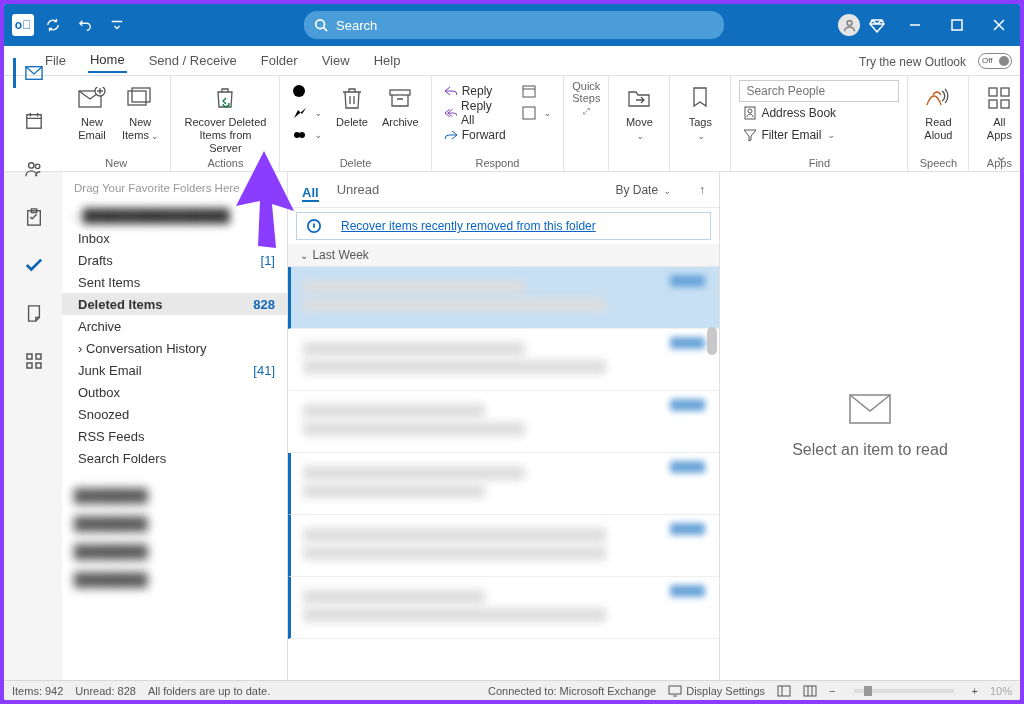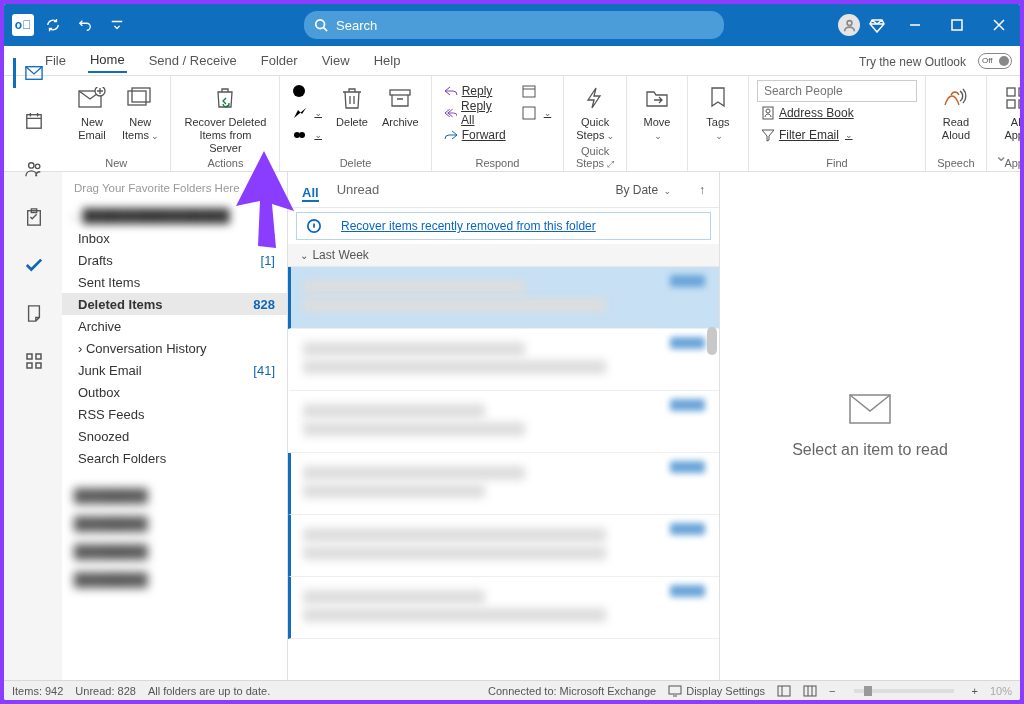--- a/index.html
+++ b/index.html
@@ -33,21 +33,21 @@
 .toggle span { font-size: 8px; position: absolute; left: 3px; }
 
 
 .ribbon { height: 96px; background: #fff; border-bottom: 1px solid #e0e0e0; display: flex; padding-left: 58px; position: relative; }
 .rgroup { border-right: 1px solid #e5e5e5; display: flex; flex-direction: column; padding: 4px 8px 0; }
 .rgroup-items { display: flex; flex: 1; gap: 4px; align-items: flex-start; }
 .rgroup-label { font-size: 11px; color: #666; text-align: center; padding-bottom: 2px; }
 .rbtn-lg { display: flex; flex-direction: column; align-items: center; justify-content: flex-start; padding: 2px 4px; cursor: pointer; min-width: 44px; }
 .rbtn-lg .ricon { height: 32px; display: flex; align-items: center; justify-content: center; }
 .rbtn-lg .rlabel { font-size: 11px; color: #333; text-align: center; line-height: 13px; margin-top: 2px; white-space: pre-line; }
-.rbtn-sm { display: flex; align-items: center; gap: 4px; padding: 2px 4px; font-size: 12px; color: #333; cursor: pointer; height: 22px; text-decoration: underline; }
+.rbtn-sm { display: flex; align-items: center; gap: 4px; padding: 2px 4px; font-size: 12px; color: #333; cursor: pointer; height: 22px; }
 .rbtn-sm-col { display: flex; flex-direction: column; }
 .chev { font-size: 9px; color: #666; margin-left: 2px; }
 .collapse-ribbon { position: absolute; right: 12px; bottom: 6px; color: #888; cursor: pointer; }
 
 
 .navrail { position: absolute; left: 4px; top: 46px; width: 48px; display: flex; flex-direction: column; align-items: center; padding-top: 8px; gap: 18px; z-index: 5; }
 .navrail .nritem { width: 38px; height: 30px; display: flex; align-items: center; justify-content: center; cursor: pointer; color: #555; border-left: 3px solid transparent; }
 .navrail .nritem.active { border-left: 3px solid #106ebe; color: #106ebe; }
 .navrail svg { width: 18px; height: 18px; stroke: currentColor; fill: none; stroke-width: 1.5; }
 
@@ -301,31 +301,20 @@
                 <rect x="1" y="1" width="12" height="12"></rect>
               </svg>
               <span class="chev">⌄</span>
             </div>
         </div>
       </div>
       <div class="rgroup-label">Respond</div>
     </div>
 
     <div class="rgroup">
-      <div class="rgroup-items">
-        <div class="rbtn-lg">
-          <div class="ricon">
-              <svg width="24" height="24" viewBox="0 0 24 24" stroke="#e8a23d" fill="none" stroke-width="2">
-                <path d="M13 2L5 14h6l-2 8 8-12h-6z"></path>
-              </svg>
-            </div>
-          <div class="rlabel"><span>Quick
-Steps</span><span class="chev">⌄</span></div>
-        </div>
-      </div>
       <div class="rgroup-label"><span>Quick Steps</span> <span style="font-size:9px">⤢</span></div>
     </div>
 
     <div class="rgroup">
       <div class="rgroup-items">
         <div class="rbtn-lg">
           <div class="ricon">
               <svg width="24" height="22" viewBox="0 0 24 22">
                 <path d="M2 5h7l2 3h11v11H2z"></path>
                 <path d="M9 13h8M14 10l3 3-3 3"></path>
@@ -486,24 +475,24 @@
             <span>› Conversation History</span>
           </div>
           <div class="folder-item">
             <span>Junk Email</span>
             <span class="cnt bracket">[41]</span>
           </div>
           <div class="folder-item">
             <span>Outbox</span>
           </div>
           <div class="folder-item">
+            <span>Snoozed</span>
+          </div>
+          <div class="folder-item">
             <span>RSS Feeds</span>
-          </div>
-          <div class="folder-item">
-            <span>Snoozed</span>
           </div>
           <div class="folder-item">
             <span>Search Folders</span>
           </div>
         </div>
       <div class="other-accts">
         <div class="oa">████████</div>
         <div class="oa">████████</div>
         <div class="oa">████████</div>
         <div class="oa">████████</div>

